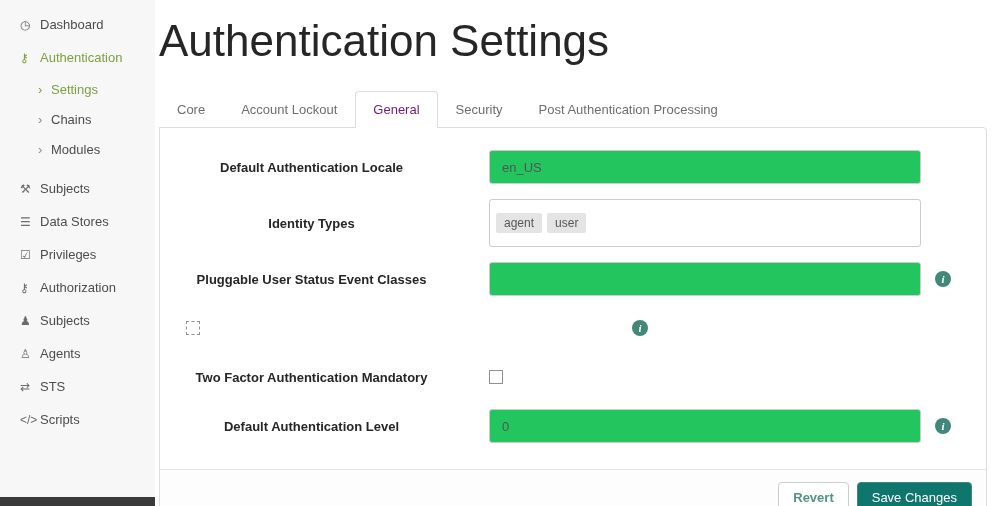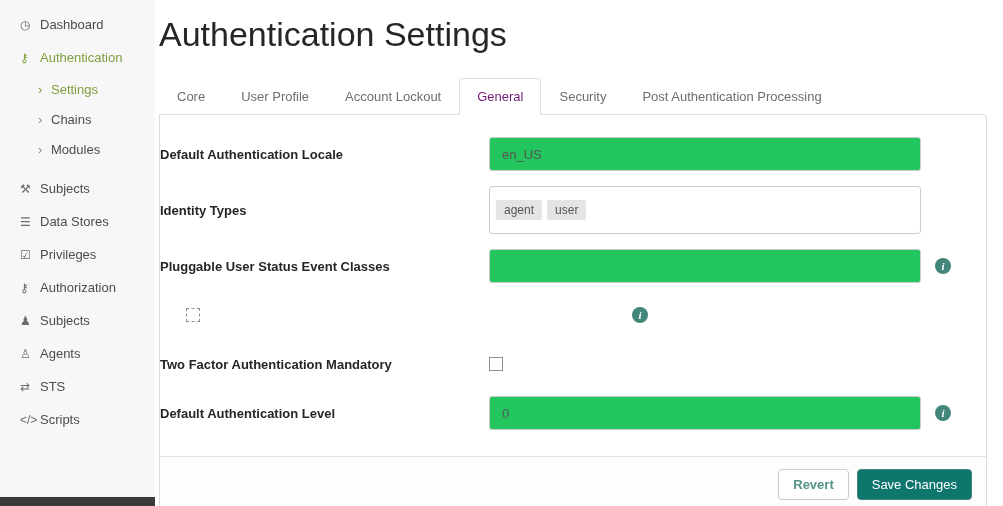--- a/index.html
+++ b/index.html
@@ -35,21 +35,21 @@
     font-size: 12px; color: #6c6c6c;
   }
   .nav-item.sub { height: 30px; padding-left: 38px; }
   .nav-item.sub .nav-icon { width: 13px; font-size: 13px; color: #8a8a8a; }
   .nav-item.gap-top { margin-top: 8px; }
   .nav-item.active-green, .nav-item.active-green .nav-icon { color: #7d9f3f; }
 
   
   .main { margin-left: 155px; padding: 10px 16px 0 4px; }
   h1.page-title {
-    font-size: 34px; font-weight: 400; color: #262626;
+    font-size: 44px; font-weight: 400; color: #262626;
     line-height: 1.3; margin: 2px 0 0 0;
   }
 
   .tabs { display: flex; margin-top: 22px; position: relative; z-index: 2; }
   .tab {
     padding: 10px 17px 11px;
     font-size: 13px; font-weight: 400; color: #6e6e6e;
     cursor: pointer; background: transparent;
     border: 1px solid transparent; border-bottom: none;
     border-radius: 4px 4px 0 0;
@@ -59,21 +59,21 @@
 
   .panel {
     border: 1px solid #ddd; border-radius: 0 4px 4px 4px;
     position: relative; z-index: 1; background: #fff;
   }
   .panel-body { padding: 22px 0 26px; }
 
   .row { display: flex; align-items: center; min-height: 34px; margin-bottom: 15px; }
   .row:last-child { margin-bottom: 0; }
   .lbl {
-    width: 303px; flex: none; text-align: left;
+    width: 303px; flex: none; text-align: center;
     font-size: 13px; font-weight: 700; color: #262626;
   }
   .ctrl { margin-left: 26px; width: 432px; flex: none; display: flex; align-items: center; }
   .txt {
     width: 432px; height: 34px;
     border: 1px solid #ccc; border-radius: 3px;
     padding: 0 12px; font-size: 13px; color: #555;
     font-family: "Liberation Sans", sans-serif; background: #22c55e;
   }
   .tagbox {
@@ -169,21 +169,20 @@
     <span>Scripts</span>
   </div>
   <div class="sidebar-bottom"></div>
 </nav>
 
 <div class="main">
   <h1 class="page-title">Authentication Settings</h1>
 
   <div class="tabs">
     <div class="tab">Core</div>
-    <div class="tab">User Profile</div>
     <div class="tab">Account Lockout</div>
     <div class="tab active">General</div>
     <div class="tab">Security</div>
     <div class="tab">Post Authentication Processing</div>
   </div>
 
   <div class="panel">
     <div class="panel-body">
 
       <div class="row">

